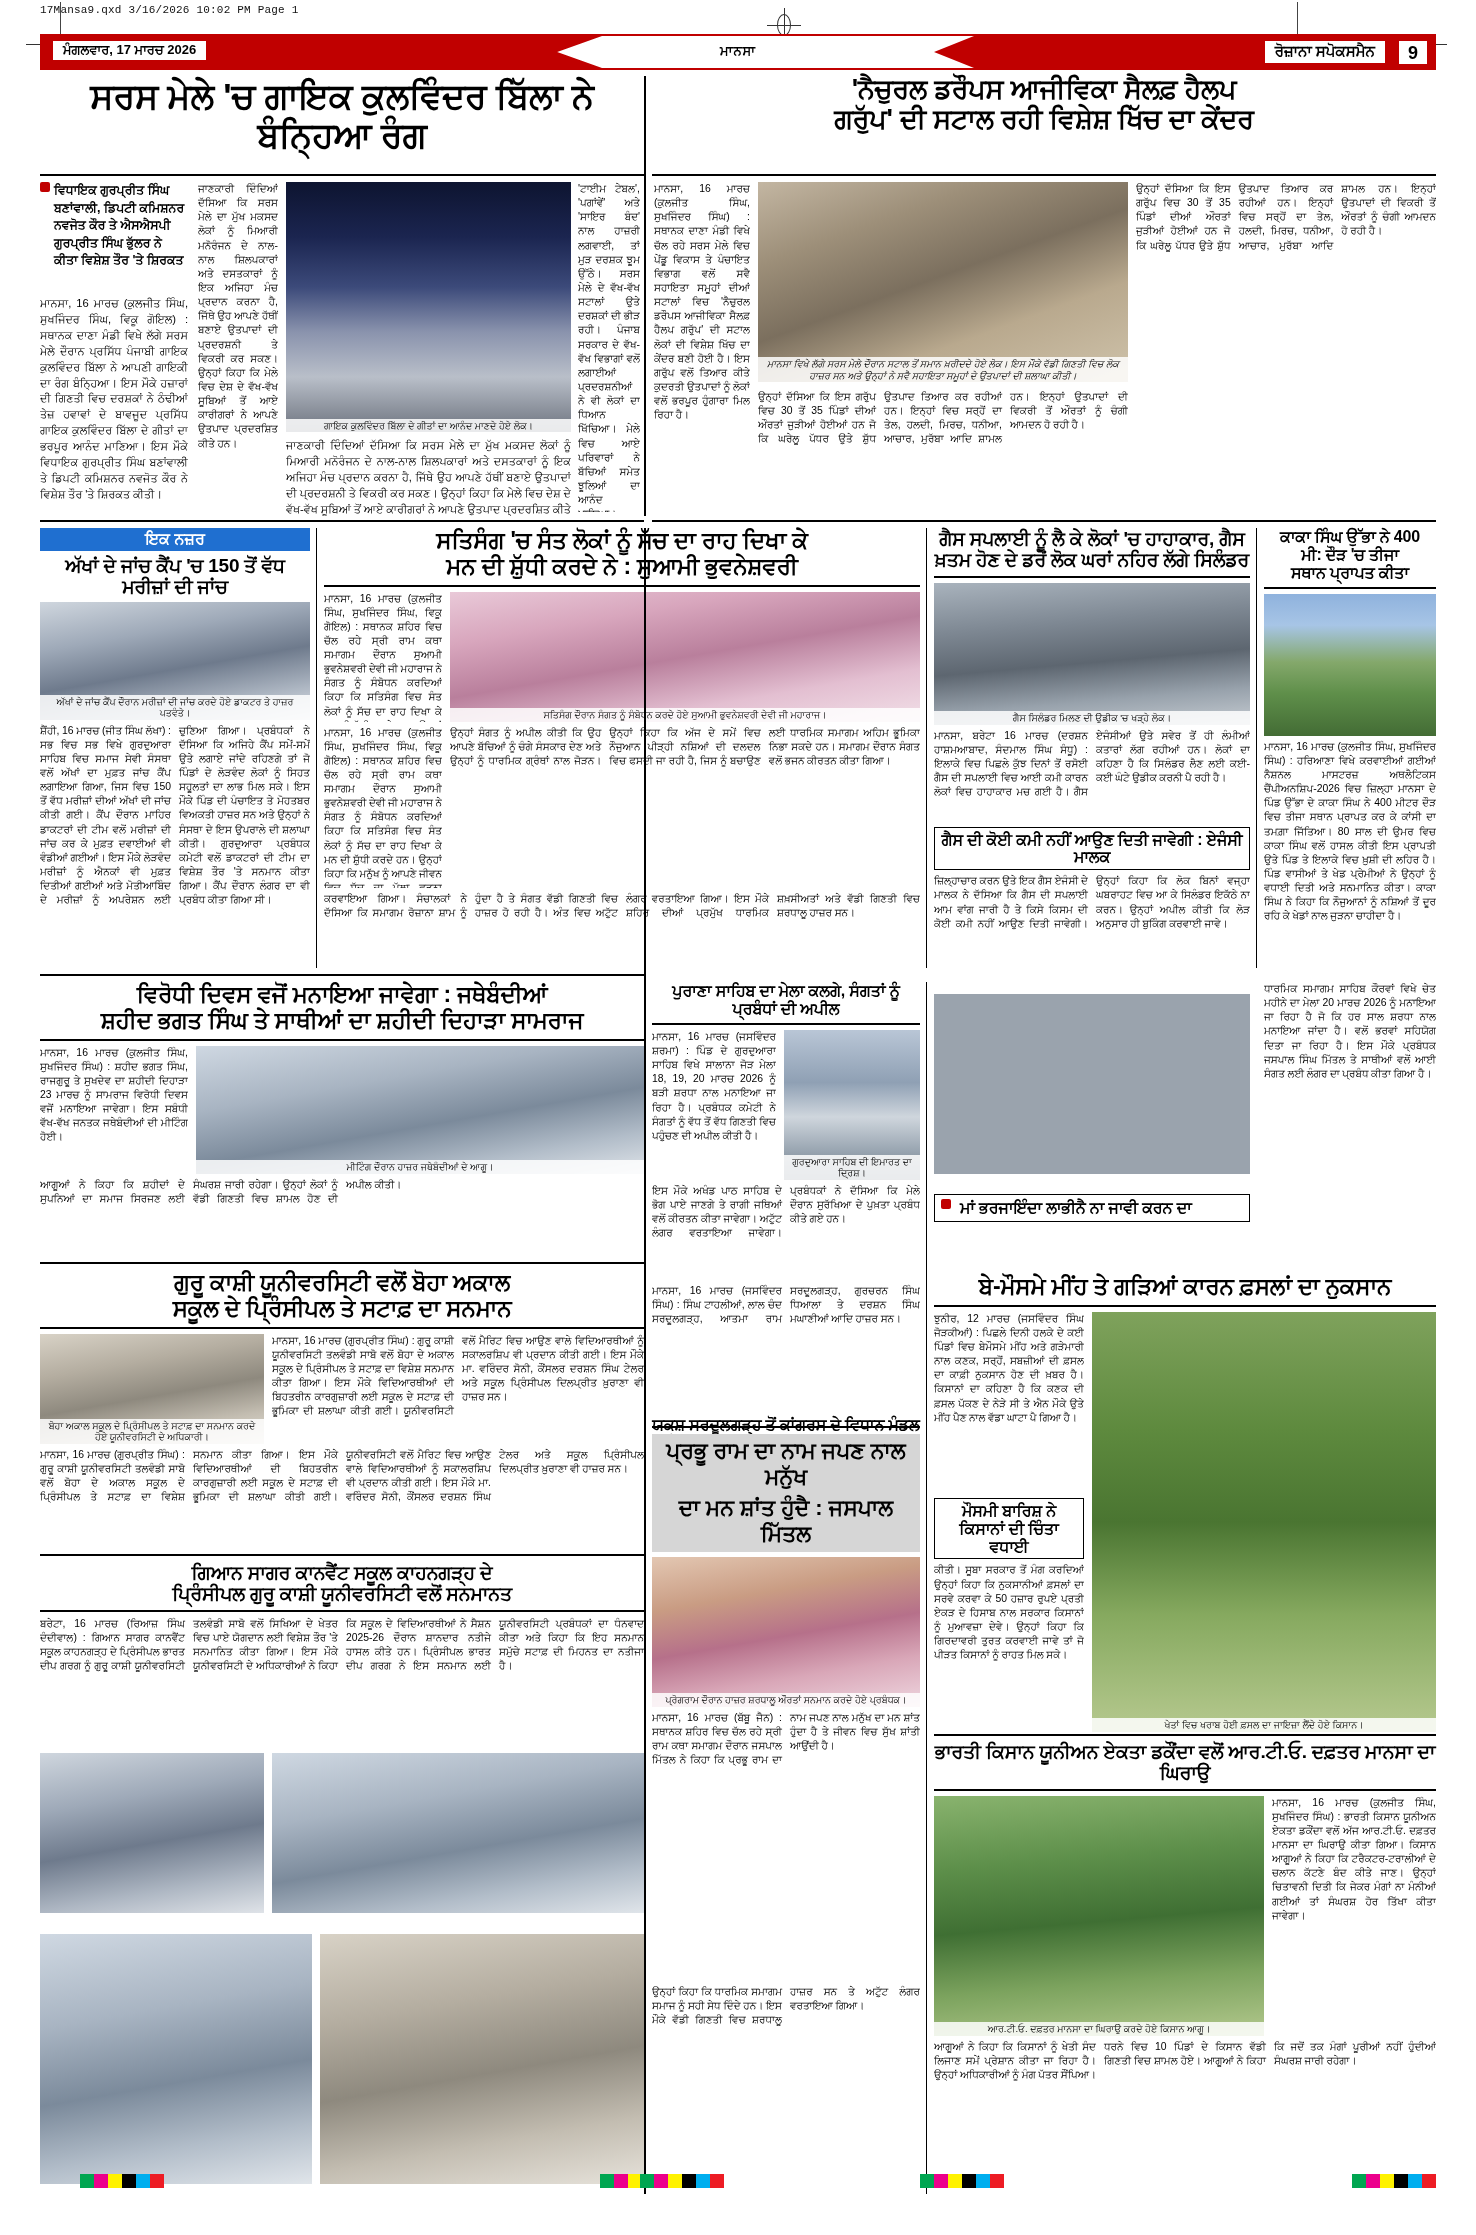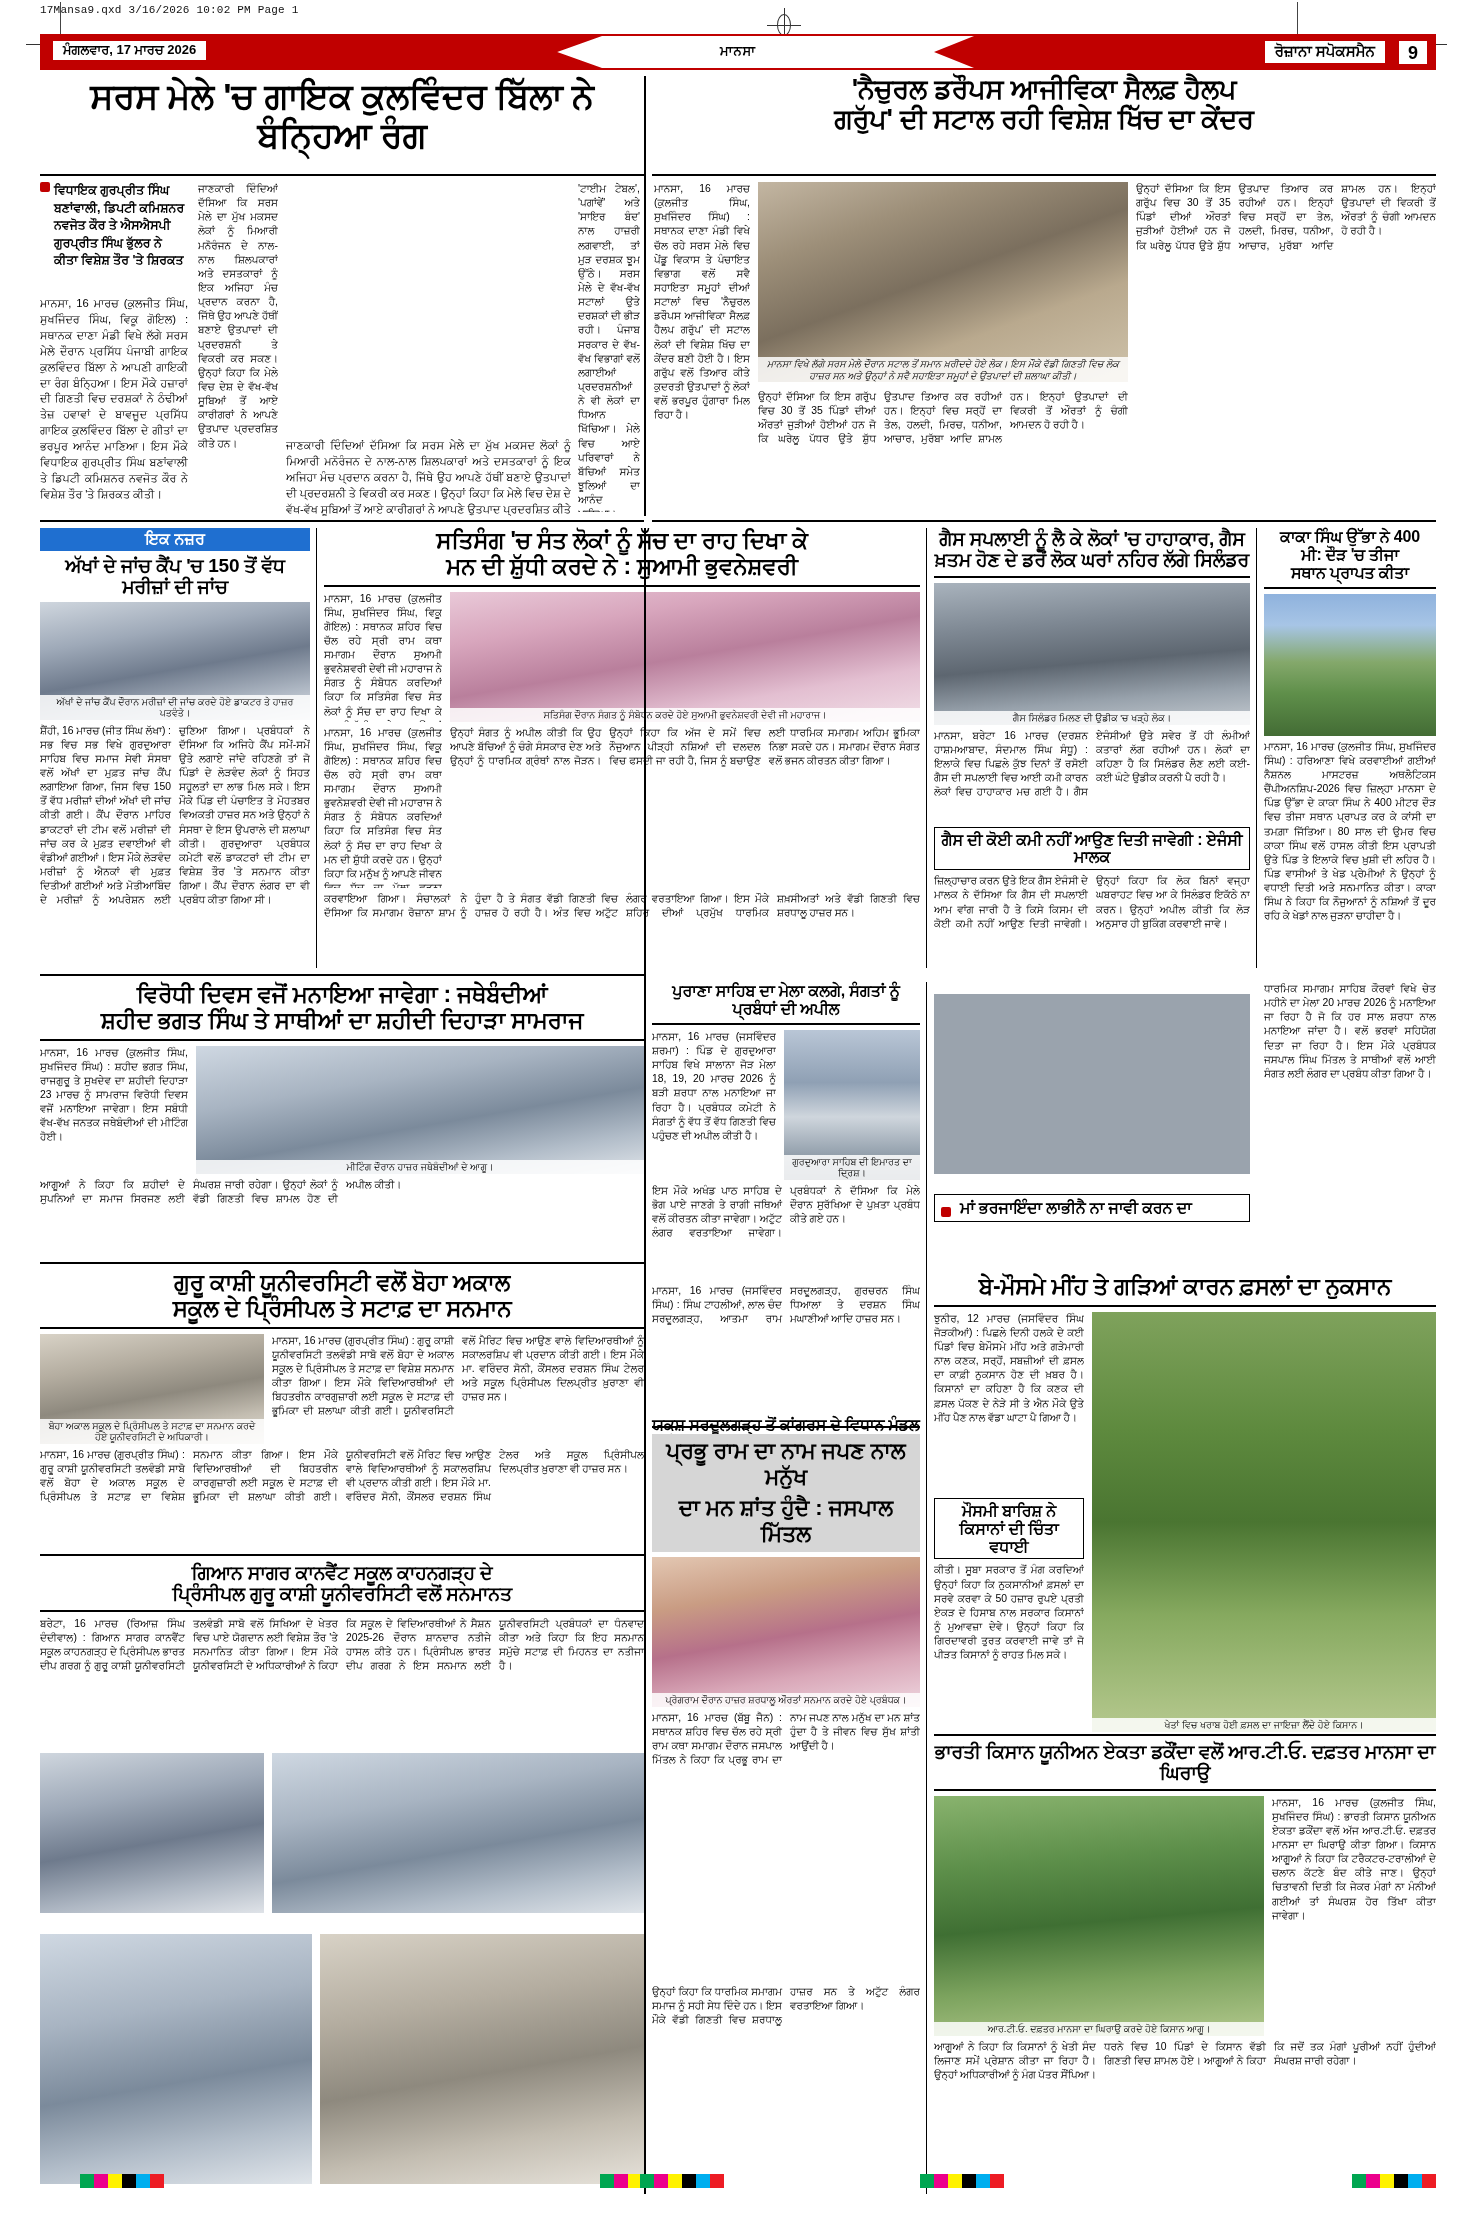--- a/index.html
+++ b/index.html
@@ -184,20 +184,23 @@
       <div class="kicker" style="text-align:left; flex:1;">ਵਿਧਾਇਕ ਗੁਰਪ੍ਰੀਤ ਸਿੰਘ ਬਣਾਂਵਾਲੀ, ਡਿਪਟੀ ਕਮਿਸ਼ਨਰ ਨਵਜੋਤ ਕੌਰ ਤੇ ਐਸਐਸਪੀ ਗੁਰਪ੍ਰੀਤ ਸਿੰਘ ਭੁੱਲਰ ਨੇ ਕੀਤਾ ਵਿਸ਼ੇਸ਼ ਤੌਰ 'ਤੇ ਸ਼ਿਰਕਤ</div>
     </div>
   </div>
 
   <div class="col body-txt" style="left:0; top:262px; width:148px; height:215px; overflow:hidden;">ਮਾਨਸਾ, 16 ਮਾਰਚ (ਕੁਲਜੀਤ ਸਿੰਘ, ਸੁਖਜਿੰਦਰ ਸਿੰਘ, ਵਿਕੂ ਗੋਇਲ) : ਸਥਾਨਕ ਦਾਣਾ ਮੰਡੀ ਵਿਖੇ ਲੱਗੇ ਸਰਸ ਮੇਲੇ ਦੌਰਾਨ ਪ੍ਰਸਿੱਧ ਪੰਜਾਬੀ ਗਾਇਕ ਕੁਲਵਿੰਦਰ ਬਿੱਲਾ ਨੇ ਆਪਣੀ ਗਾਇਕੀ ਦਾ ਰੰਗ ਬੰਨ੍ਹਿਆ। ਇਸ ਮੌਕੇ ਹਜ਼ਾਰਾਂ ਦੀ ਗਿਣਤੀ ਵਿਚ ਦਰਸ਼ਕਾਂ ਨੇ ਠੰਢੀਆਂ ਤੇਜ਼ ਹਵਾਵਾਂ ਦੇ ਬਾਵਜੂਦ ਪ੍ਰਸਿੱਧ ਗਾਇਕ ਕੁਲਵਿੰਦਰ ਬਿੱਲਾ ਦੇ ਗੀਤਾਂ ਦਾ ਭਰਪੂਰ ਆਨੰਦ ਮਾਣਿਆ। ਇਸ ਮੌਕੇ ਵਿਧਾਇਕ ਗੁਰਪ੍ਰੀਤ ਸਿੰਘ ਬਣਾਂਵਾਲੀ ਤੇ ਡਿਪਟੀ ਕਮਿਸ਼ਨਰ ਨਵਜੋਤ ਕੌਰ ਨੇ ਵਿਸ਼ੇਸ਼ ਤੌਰ 'ਤੇ ਸ਼ਿਰਕਤ ਕੀਤੀ।</div>
 
   <div class="col" style="left:158px; top:148px; width:80px; height:330px; overflow:hidden;">
     <div class="body-txt tight">ਜਾਣਕਾਰੀ ਦਿੰਦਿਆਂ ਦੱਸਿਆ ਕਿ ਸਰਸ ਮੇਲੇ ਦਾ ਮੁੱਖ ਮਕਸਦ ਲੋਕਾਂ ਨੂੰ ਮਿਆਰੀ ਮਨੋਰੰਜਨ ਦੇ ਨਾਲ-ਨਾਲ ਸ਼ਿਲਪਕਾਰਾਂ ਅਤੇ ਦਸਤਕਾਰਾਂ ਨੂੰ ਇਕ ਅਜਿਹਾ ਮੰਚ ਪ੍ਰਦਾਨ ਕਰਨਾ ਹੈ, ਜਿੱਥੇ ਉਹ ਆਪਣੇ ਹੱਥੀਂ ਬਣਾਏ ਉਤਪਾਦਾਂ ਦੀ ਪ੍ਰਦਰਸ਼ਨੀ ਤੇ ਵਿਕਰੀ ਕਰ ਸਕਣ। ਉਨ੍ਹਾਂ ਕਿਹਾ ਕਿ ਮੇਲੇ ਵਿਚ ਦੇਸ਼ ਦੇ ਵੱਖ-ਵੱਖ ਸੂਬਿਆਂ ਤੋਂ ਆਏ ਕਾਰੀਗਰਾਂ ਨੇ ਆਪਣੇ ਉਤਪਾਦ ਪ੍ਰਦਰਸ਼ਿਤ ਕੀਤੇ ਹਨ।</div>
   </div>
 
+  <div class="photo ph-crowd" style="position:absolute; left:246px; top:148px; width:285px; height:250px;">
+    <div class="cap">ਗਾਇਕ ਕੁਲਵਿੰਦਰ ਬਿੱਲਾ ਦੇ ਗੀਤਾਂ ਦਾ ਆਨੰਦ ਮਾਣਦੇ ਹੋਏ ਲੋਕ।</div>
+  </div>
 
   <div class="col body-txt" style="left:246px; top:404px; width:285px; height:78px; overflow:hidden;">ਜਾਣਕਾਰੀ ਦਿੰਦਿਆਂ ਦੱਸਿਆ ਕਿ ਸਰਸ ਮੇਲੇ ਦਾ ਮੁੱਖ ਮਕਸਦ ਲੋਕਾਂ ਨੂੰ ਮਿਆਰੀ ਮਨੋਰੰਜਨ ਦੇ ਨਾਲ-ਨਾਲ ਸ਼ਿਲਪਕਾਰਾਂ ਅਤੇ ਦਸਤਕਾਰਾਂ ਨੂੰ ਇਕ ਅਜਿਹਾ ਮੰਚ ਪ੍ਰਦਾਨ ਕਰਨਾ ਹੈ, ਜਿੱਥੇ ਉਹ ਆਪਣੇ ਹੱਥੀਂ ਬਣਾਏ ਉਤਪਾਦਾਂ ਦੀ ਪ੍ਰਦਰਸ਼ਨੀ ਤੇ ਵਿਕਰੀ ਕਰ ਸਕਣ। ਉਨ੍ਹਾਂ ਕਿਹਾ ਕਿ ਮੇਲੇ ਵਿਚ ਦੇਸ਼ ਦੇ ਵੱਖ-ਵੱਖ ਸੂਬਿਆਂ ਤੋਂ ਆਏ ਕਾਰੀਗਰਾਂ ਨੇ ਆਪਣੇ ਉਤਪਾਦ ਪ੍ਰਦਰਸ਼ਿਤ ਕੀਤੇ ਹਨ।</div>
 
   <div class="col body-txt tight" style="left:538px; top:148px; width:62px; height:330px; overflow:hidden;">'ਟਾਈਮ ਟੇਬਲ', 'ਪਗਾਂਵੇਂ' ਅਤੇ 'ਸਾਇਰ ਬੰਦ' ਨਾਲ ਹਾਜ਼ਰੀ ਲਗਵਾਈ, ਤਾਂ ਮੁੜ ਦਰਸ਼ਕ ਝੂਮ ਉੱਠੇ। ਸਰਸ ਮੇਲੇ ਦੇ ਵੱਖ-ਵੱਖ ਸਟਾਲਾਂ ਉਤੇ ਦਰਸ਼ਕਾਂ ਦੀ ਭੀੜ ਰਹੀ। ਪੰਜਾਬ ਸਰਕਾਰ ਦੇ ਵੱਖ-ਵੱਖ ਵਿਭਾਗਾਂ ਵਲੋਂ ਲਗਾਈਆਂ ਪ੍ਰਦਰਸ਼ਨੀਆਂ ਨੇ ਵੀ ਲੋਕਾਂ ਦਾ ਧਿਆਨ ਖਿੱਚਿਆ। ਮੇਲੇ ਵਿਚ ਆਏ ਪਰਿਵਾਰਾਂ ਨੇ ਬੱਚਿਆਂ ਸਮੇਤ ਝੂਲਿਆਂ ਦਾ ਆਨੰਦ ਮਾਣਿਆ।</div>
 
   <div class="col body-txt tight" style="left:614px; top:148px; width:96px; height:330px; overflow:hidden;">ਮਾਨਸਾ, 16 ਮਾਰਚ (ਕੁਲਜੀਤ ਸਿੰਘ, ਸੁਖਜਿੰਦਰ ਸਿੰਘ) : ਸਥਾਨਕ ਦਾਣਾ ਮੰਡੀ ਵਿਖੇ ਚੱਲ ਰਹੇ ਸਰਸ ਮੇਲੇ ਵਿਚ ਪੇਂਡੂ ਵਿਕਾਸ ਤੇ ਪੰਚਾਇਤ ਵਿਭਾਗ ਵਲੋਂ ਸਵੈ ਸਹਾਇਤਾ ਸਮੂਹਾਂ ਦੀਆਂ ਸਟਾਲਾਂ ਵਿਚ 'ਨੈਚੁਰਲ ਡਰੌਪਸ ਆਜੀਵਿਕਾ ਸੈਲਫ਼ ਹੈਲਪ ਗਰੁੱਪ' ਦੀ ਸਟਾਲ ਲੋਕਾਂ ਦੀ ਵਿਸ਼ੇਸ਼ ਖਿੱਚ ਦਾ ਕੇਂਦਰ ਬਣੀ ਹੋਈ ਹੈ। ਇਸ ਗਰੁੱਪ ਵਲੋਂ ਤਿਆਰ ਕੀਤੇ ਕੁਦਰਤੀ ਉਤਪਾਦਾਂ ਨੂੰ ਲੋਕਾਂ ਵਲੋਂ ਭਰਪੂਰ ਹੁੰਗਾਰਾ ਮਿਲ ਰਿਹਾ ਹੈ।</div>
 
   <div class="photo ph-stall" style="position:absolute; left:718px; top:148px; width:370px; height:200px;">
     <div class="cap">ਮਾਨਸਾ ਵਿਖੇ ਲੱਗੇ ਸਰਸ ਮੇਲੇ ਦੌਰਾਨ ਸਟਾਲ ਤੋਂ ਸਮਾਨ ਖ਼ਰੀਦਦੇ ਹੋਏ ਲੋਕ। ਇਸ ਮੌਕੇ ਵੱਡੀ ਗਿਣਤੀ ਵਿਚ ਲੋਕ ਹਾਜ਼ਰ ਸਨ ਅਤੇ ਉਨ੍ਹਾਂ ਨੇ ਸਵੈ ਸਹਾਇਤਾ ਸਮੂਹਾਂ ਦੇ ਉਤਪਾਦਾਂ ਦੀ ਸ਼ਲਾਘਾ ਕੀਤੀ।</div>
   </div>
@@ -361,21 +364,21 @@
     <div style="height:2px; background:#000; margin:5px 0;"></div>
     <div style="display:flex; gap:8px;">
       <div class="photo ph-protest" style="width:330px; height:240px;">
         <div class="cap">ਆਰ.ਟੀ.ਓ. ਦਫ਼ਤਰ ਮਾਨਸਾ ਦਾ ਘਿਰਾਉ ਕਰਦੇ ਹੋਏ ਕਿਸਾਨ ਆਗੂ।</div>
       </div>
       <div class="body-txt tight" style="flex:1; height:240px; overflow:hidden;">ਮਾਨਸਾ, 16 ਮਾਰਚ (ਕੁਲਜੀਤ ਸਿੰਘ, ਸੁਖਜਿੰਦਰ ਸਿੰਘ) : ਭਾਰਤੀ ਕਿਸਾਨ ਯੂਨੀਅਨ ਏਕਤਾ ਡਕੌਂਦਾ ਵਲੋਂ ਅੱਜ ਆਰ.ਟੀ.ਓ. ਦਫ਼ਤਰ ਮਾਨਸਾ ਦਾ ਘਿਰਾਉ ਕੀਤਾ ਗਿਆ। ਕਿਸਾਨ ਆਗੂਆਂ ਨੇ ਕਿਹਾ ਕਿ ਟਰੈਕਟਰ-ਟਰਾਲੀਆਂ ਦੇ ਚਲਾਨ ਕੱਟਣੇ ਬੰਦ ਕੀਤੇ ਜਾਣ। ਉਨ੍ਹਾਂ ਚਿਤਾਵਨੀ ਦਿਤੀ ਕਿ ਜੇਕਰ ਮੰਗਾਂ ਨਾ ਮੰਨੀਆਂ ਗਈਆਂ ਤਾਂ ਸੰਘਰਸ਼ ਹੋਰ ਤਿੱਖਾ ਕੀਤਾ ਜਾਵੇਗਾ।</div>
     </div>
     <div class="body-txt tight" style="margin-top:4px; height:180px; overflow:hidden; column-count:3; column-gap:8px;">ਆਗੂਆਂ ਨੇ ਕਿਹਾ ਕਿ ਕਿਸਾਨਾਂ ਨੂੰ ਖੇਤੀ ਸੰਦ ਲਿਜਾਣ ਸਮੇਂ ਪ੍ਰੇਸ਼ਾਨ ਕੀਤਾ ਜਾ ਰਿਹਾ ਹੈ। ਉਨ੍ਹਾਂ ਅਧਿਕਾਰੀਆਂ ਨੂੰ ਮੰਗ ਪੱਤਰ ਸੌਂਪਿਆ। ਧਰਨੇ ਵਿਚ 10 ਪਿੰਡਾਂ ਦੇ ਕਿਸਾਨ ਵੱਡੀ ਗਿਣਤੀ ਵਿਚ ਸ਼ਾਮਲ ਹੋਏ। ਆਗੂਆਂ ਨੇ ਕਿਹਾ ਕਿ ਜਦੋਂ ਤਕ ਮੰਗਾਂ ਪੂਰੀਆਂ ਨਹੀਂ ਹੁੰਦੀਆਂ ਸੰਘਰਸ਼ ਜਾਰੀ ਰਹੇਗਾ।</div>
   </div>
 
-  <div class="box" style="position:absolute; left:894px; top:1160px; width:316px; padding:4px 6px; display:flex; align-items:flex-end; gap:5px;">
+  <div class="box" style="position:absolute; left:894px; top:1160px; width:316px; padding:4px 6px; display:flex; align-items:flex-start; gap:5px;">
     <span class="bullet-red"></span>
     <div class="hl-main hl-xs" style="text-align:left; flex:1;">ਮਾਂ ਭਰਜਾਇੰਦਾ ਲਾਭੀਨੈ ਨਾ ਜਾਵੀ ਕਰਨ ਦਾ</div>
   </div>
 
   <div class="photo ph-office" style="position:absolute; left:894px; top:960px; width:316px; height:180px;"></div>
 
   <div class="photo ph-hall" style="position:absolute; left:0; top:1900px; width:272px; height:250px;"></div>
   <div class="photo ph-school" style="position:absolute; left:280px; top:1900px; width:324px; height:250px;"></div>
 
   <div class="colorbar" style="left:40px; bottom:6px;">

